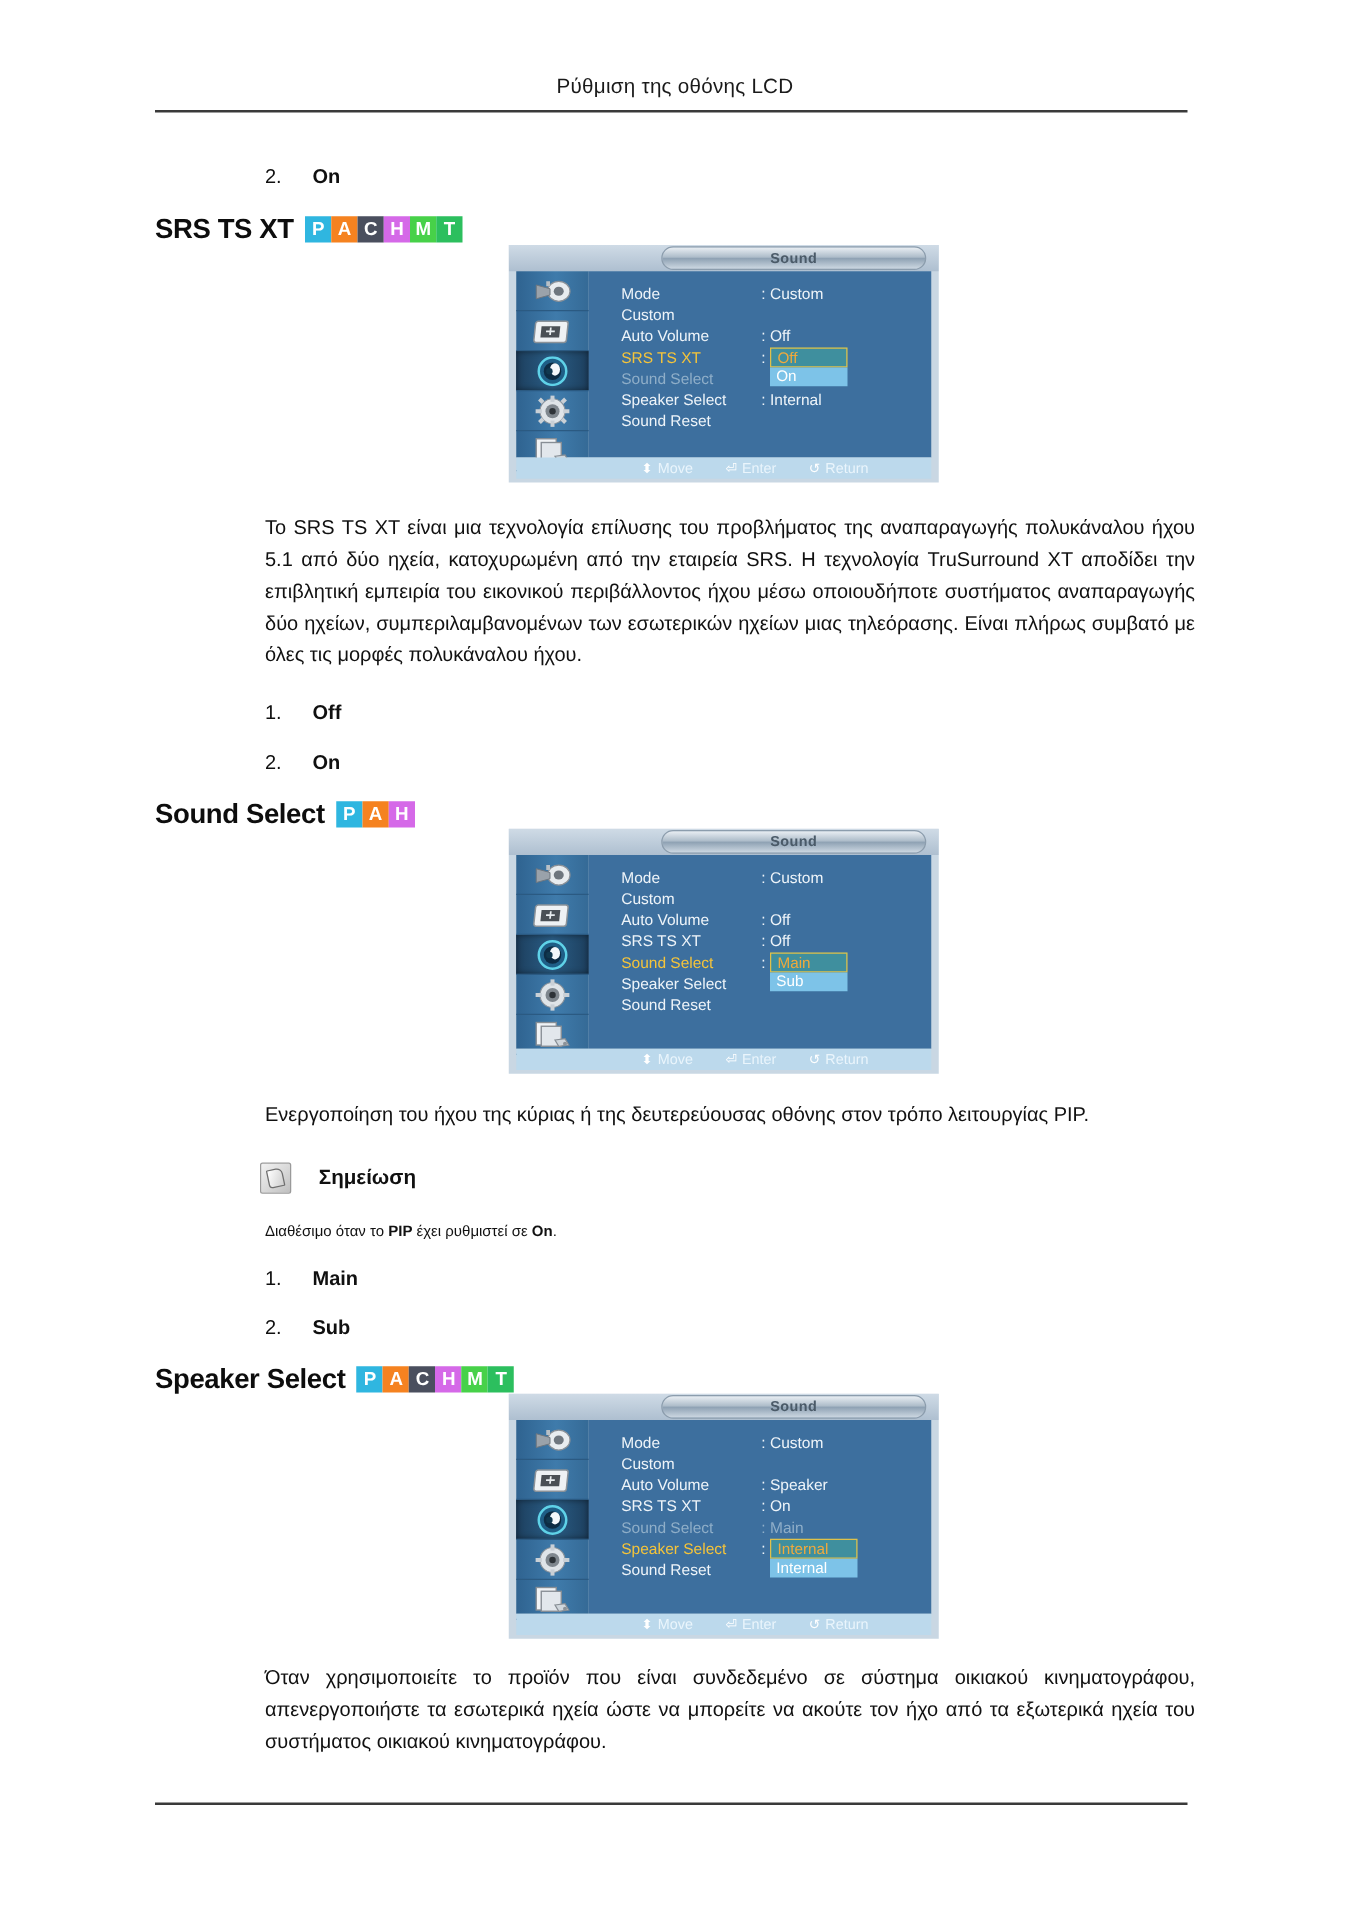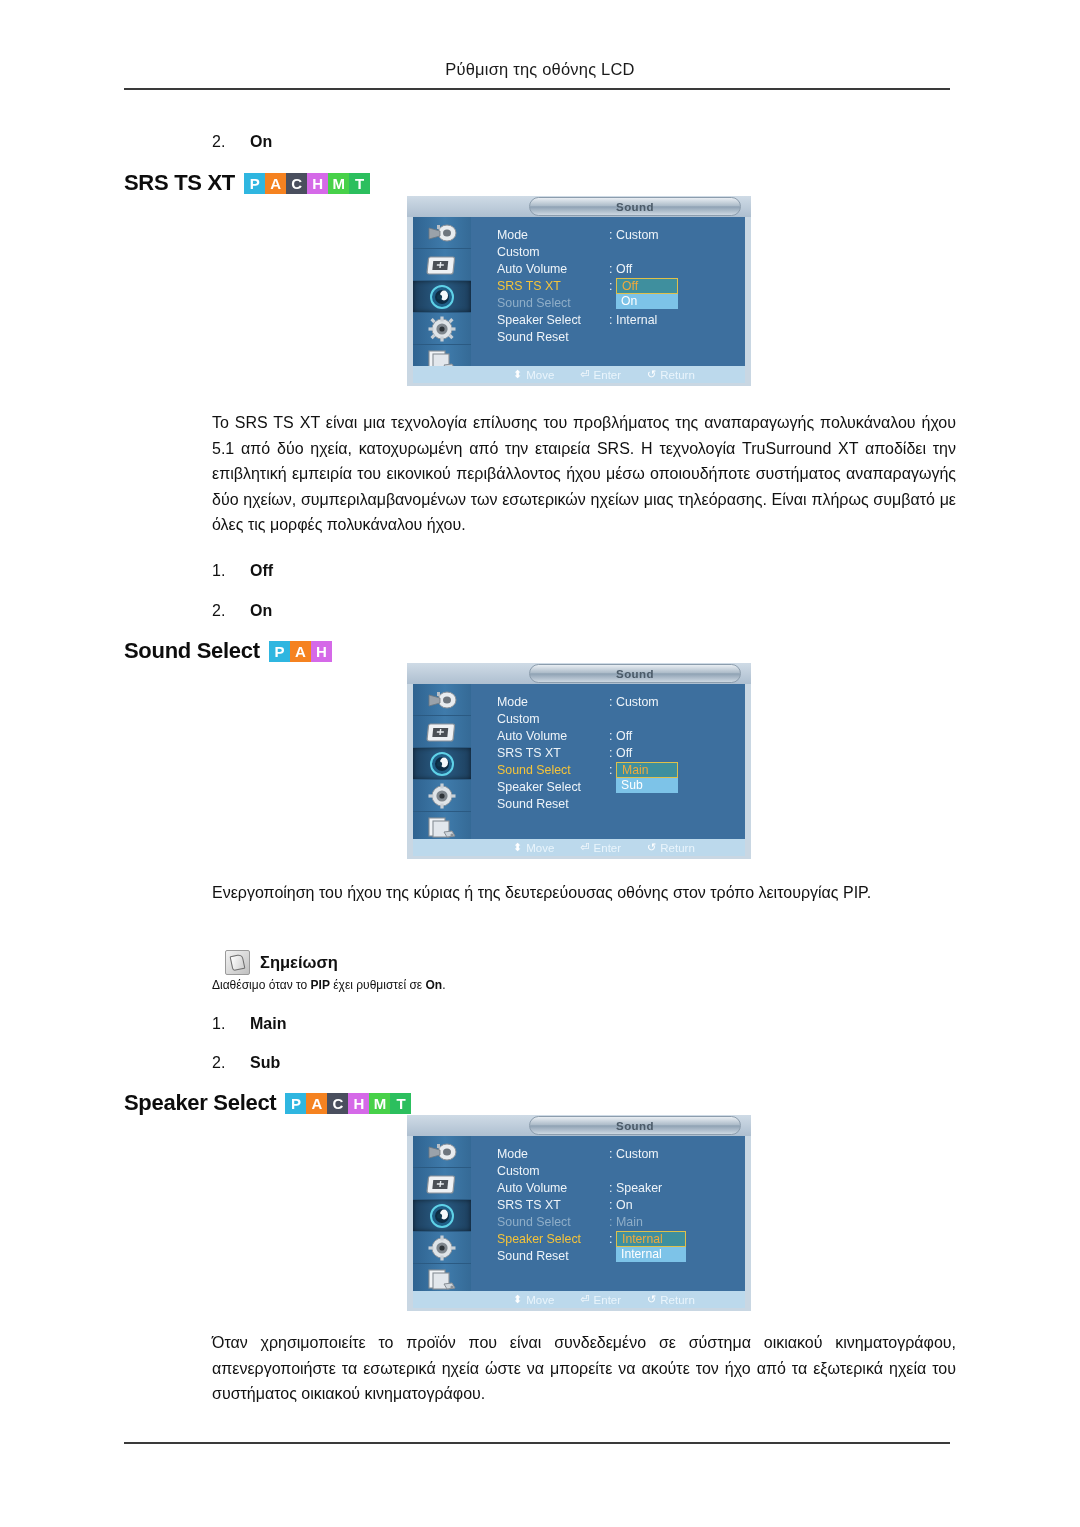--- a/index.html
+++ b/index.html
@@ -93,25 +93,24 @@
     text-align: center;
     font-size: 15px;
     font-weight: bold;
     color: #ffffff;
     font-family: "Liberation Sans", sans-serif;
   }
 
   
   .note-row {
     position: absolute;
-    left: 225px;
+    left: 208px;
     display: flex;
     align-items: center;
-    gap: 10px;
-    margin-top: 20px;
+    gap: 22px;
   }
   .note-icon {
     width: 23px;
     height: 23px;
     background: linear-gradient(135deg,#f2f2f2 0%,#d8d8d8 55%,#bfbfbf 100%);
     border: 1px solid #9a9a9a;
     border-radius: 2px;
     position: relative;
     flex: none;
   }

